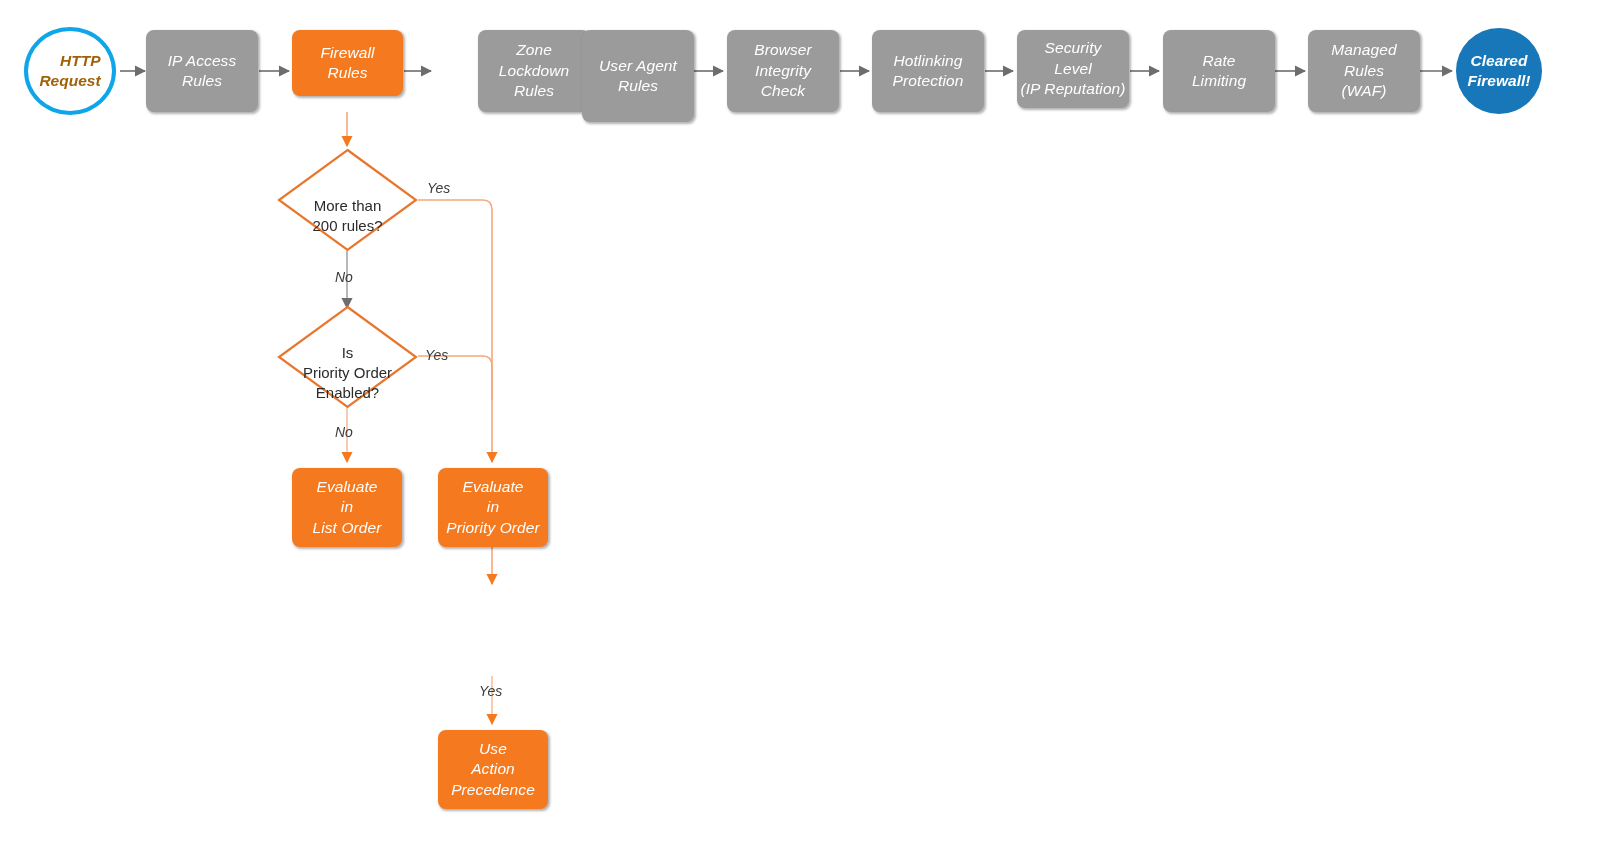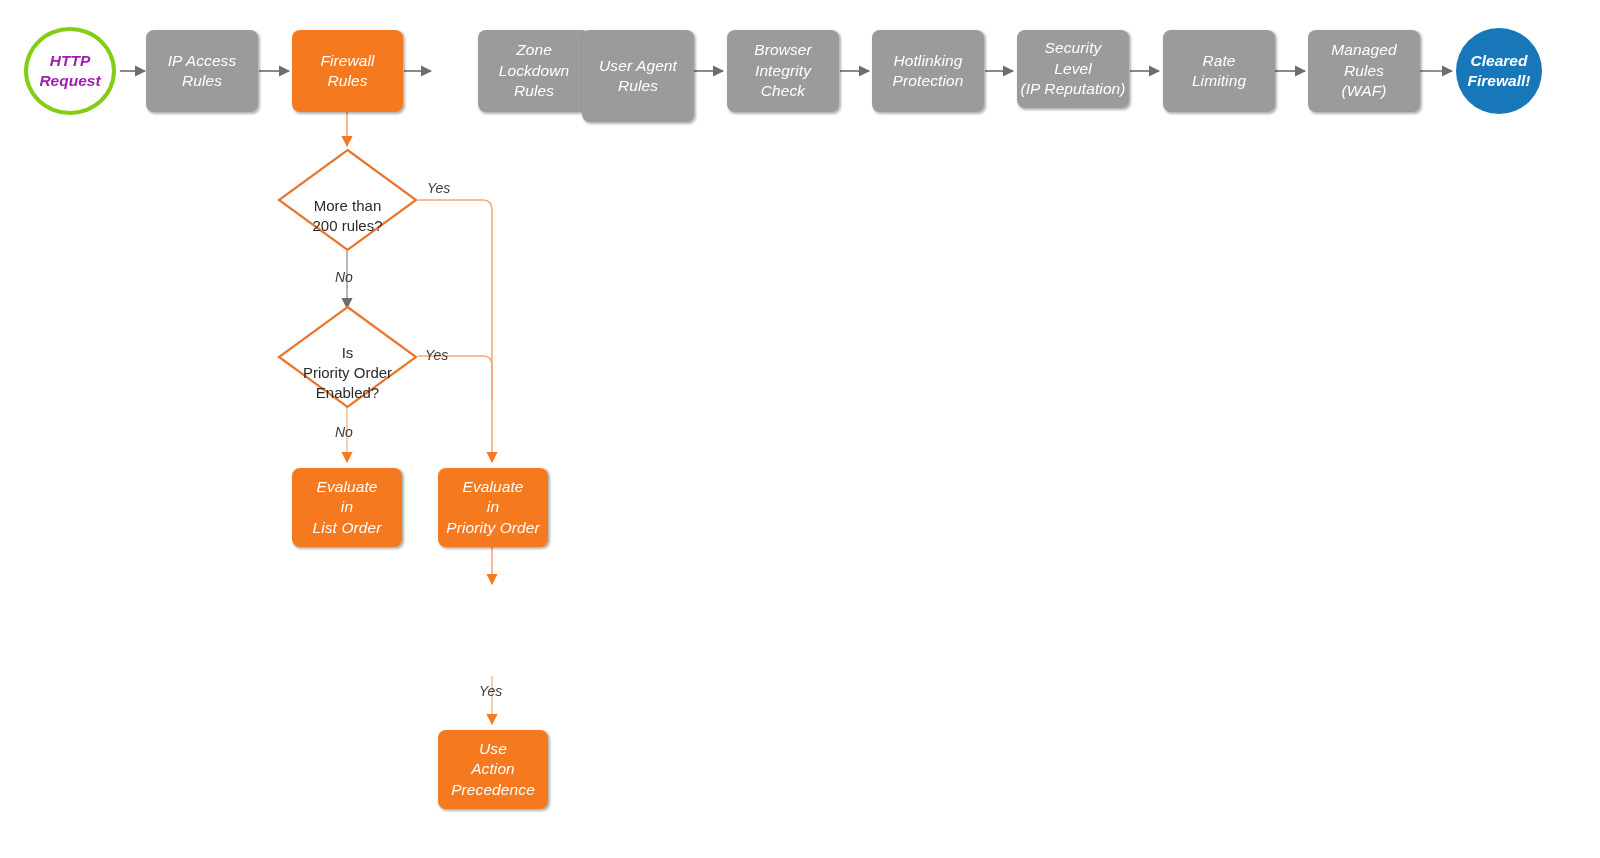--- a/index.html
+++ b/index.html
@@ -52,22 +52,23 @@
   .proc.orange { background: #f4791f; }
 
   .terminal {
     border-radius: 50%;
     font-style: italic;
     font-weight: bold;
     font-size: 15.5px;
   }
   .terminal.hollow {
     background: #ffffff;
-    border: 4px solid #84cc16;
-    color: #a21caf;
+    border: 4px solid #0ea5e9;
+    color: #a16207;
+    text-align: right;
   }
   .terminal.filled {
     background: #1777b9;
     color: #ffffff;
   }
 
   .decision {
     color: #2b2b2b;
     font-size: 15px;
     font-style: normal;
@@ -153,21 +154,21 @@
   </svg>
 
   <div class="node terminal hollow" style="left:24px; top:27px; width:92px; height:88px;">
     <span>HTTP<br>Request</span>
   </div>
 
   <div class="node proc gray" style="left:146px; top:30px; width:112px; height:82px;">
     <span>IP Access<br>Rules</span>
   </div>
 
-  <div class="node proc orange" style="left:292px; top:30px; width:111px; height:82px;">
+  <div class="node proc orange" style="left:292px; top:30px; width:111px; height:66px;">
     <span>Firewall<br>Rules</span>
   </div>
 
   <div class="node proc gray" style="left:437px; top:30px; width:112px; height:82px;margin-left:41px;">
     <span>Zone<br>Lockdown<br>Rules</span>
   </div>
 
   <div class="node proc gray" style="left:582px; top:30px; width:112px; height:92px;">
     <span>User Agent<br>Rules</span>
   </div>

